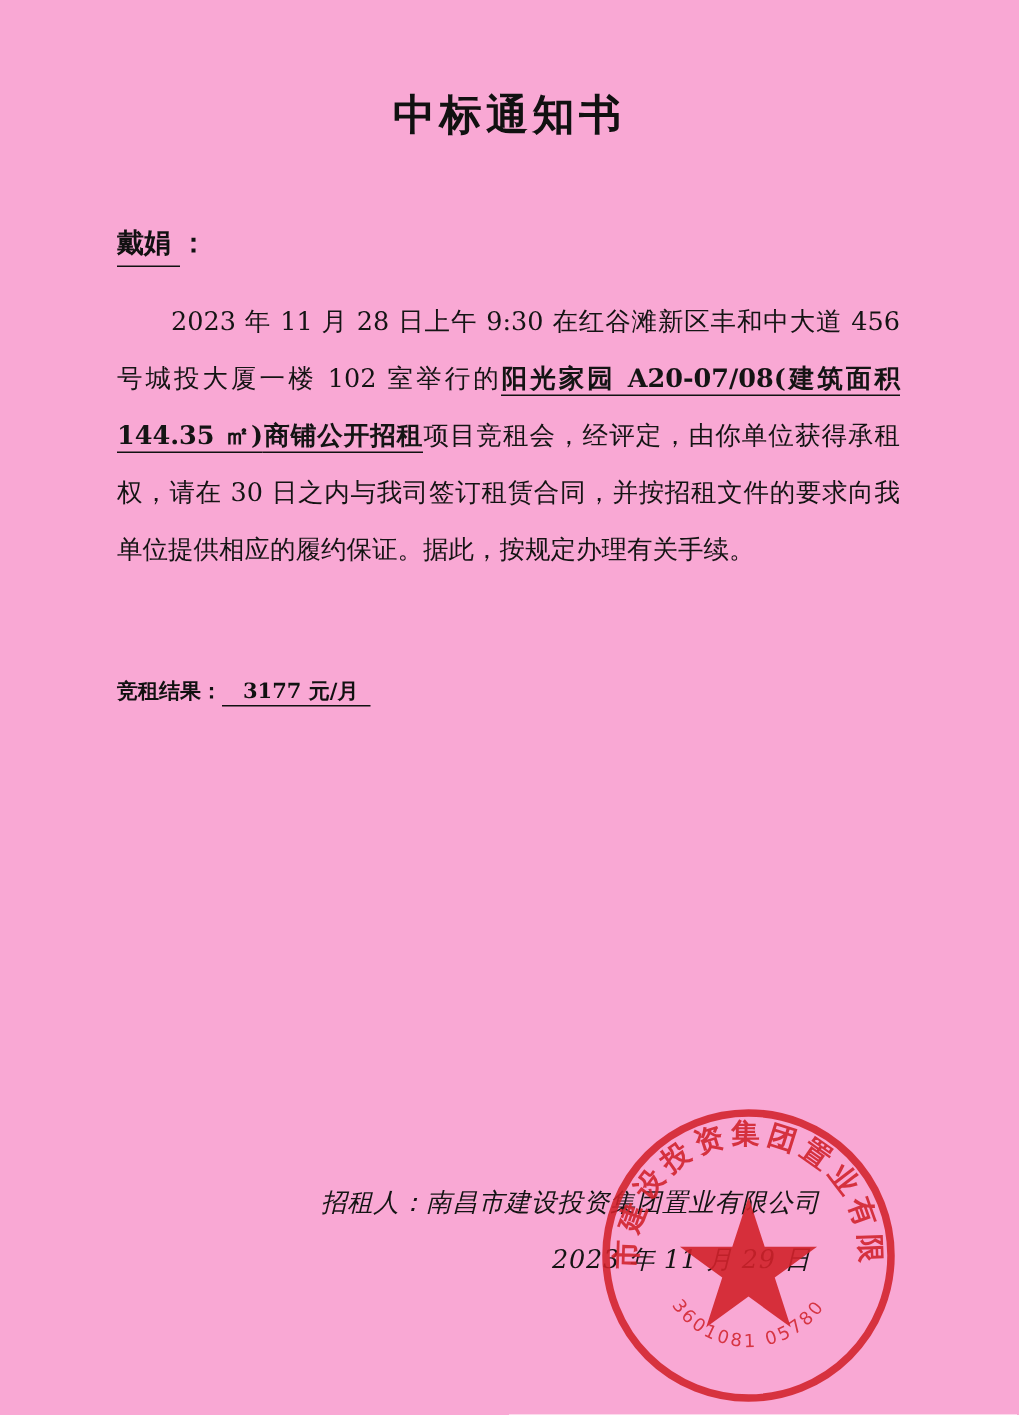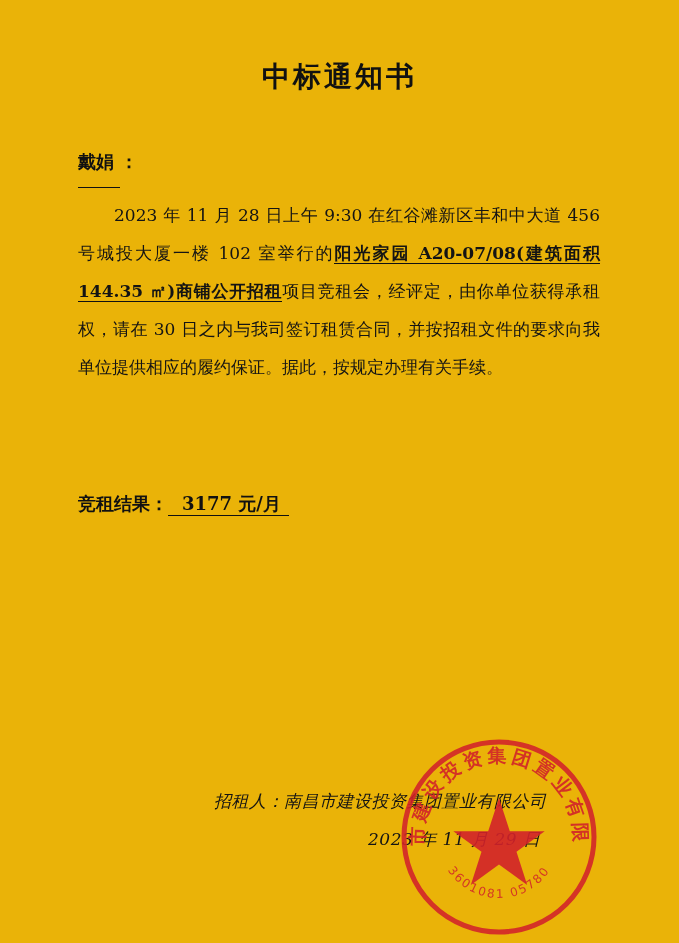--- a/index.html
+++ b/index.html
@@ -15,21 +15,21 @@
     font-family: "DejaVu Serif", "Liberation Serif", serif;
     color: #1a1a1a;
   }
 
   .page {
     position: absolute;
     left: 0;
     top: 0;
     width: 679px;
     height: 943px;
-    background: #eab308;
+    background: #f9a8d4;
   }
 
   .doc-title {
     position: absolute;
     top: 58px;
     left: 0;
     width: 679px;
     text-align: center;
     font-size: 28px;
     font-weight: bold;
@@ -40,21 +40,21 @@
   .recipient {
     position: absolute;
     top: 150px;
     left: 78px;
     font-size: 18px;
     font-weight: bold;
     color: #111;
   }
   .recipient .name {
     border-bottom: 1.5px solid #111;
-    padding-bottom: 15px;
+    padding-bottom: 4px;
     padding-right: 6px;
   }
 
   .body-block {
     position: absolute;
     left: 78px;
     width: 522px;
     font-size: 17px;
     line-height: 38px;
     text-align: justify;
@@ -68,23 +68,23 @@
     width: 36px;
   }
 
   .underline-bold {
     font-weight: bold;
     border-bottom: 1.5px solid #111;
   }
 
   .result-row {
     position: absolute;
-    top: 492px;
+    top: 452px;
     left: 78px;
-    font-size: 18px;
+    font-size: 14px;
     font-weight: bold;
     color: #111;
   }
   .result-row .result-value {
     border-bottom: 1.5px solid #111;
     padding: 0 8px 1px 14px;
     font-weight: bold;
   }
 
   #para-notice { top: 540px; }

